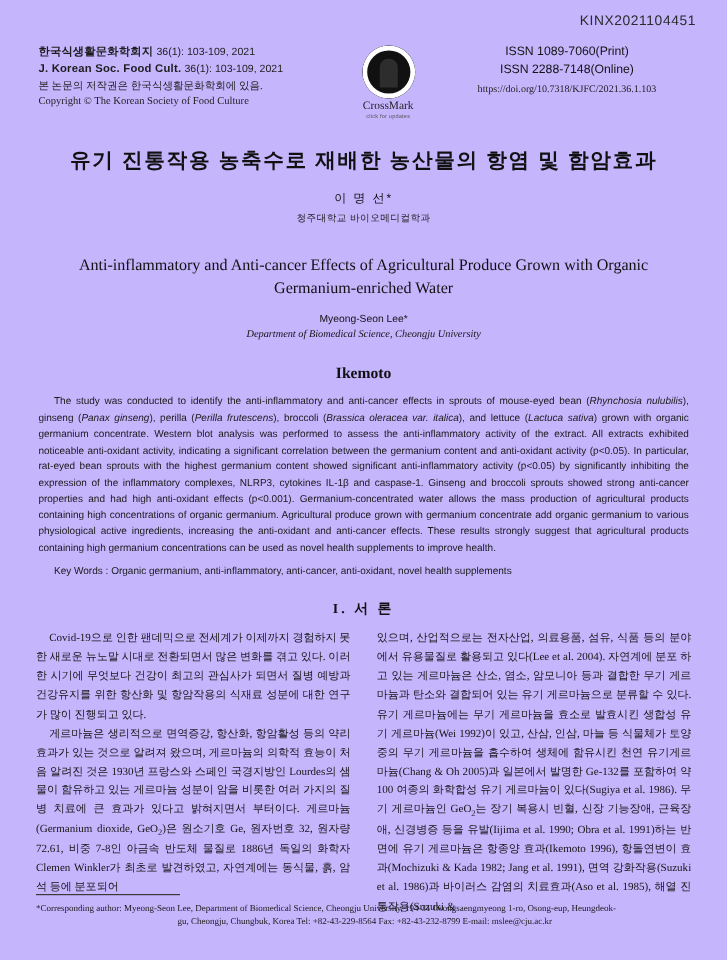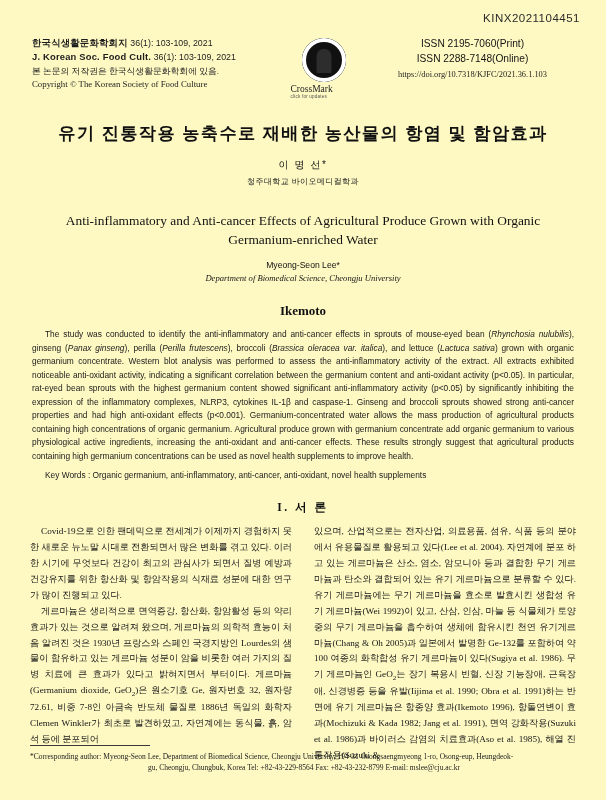--- a/index.html
+++ b/index.html
@@ -14,21 +14,21 @@
     font-family: "Liberation Serif", "DejaVu Serif", serif;
     color: #1b1b1b;
     position: relative;
   }
   .page {
     width: 606px;
     height: 800px;
     box-sizing: border-box;
     padding: 0;
     position: relative;
-    background: #fef9c3;
+    background: #c4b5fd;
   }
 
   
   .kinx-row {
     text-align: right;
     padding: 8px 26px 0 0;
   }
   .kinx {
     font-family: "Liberation Sans", "DejaVu Sans", sans-serif;
     font-size: 11.5px;
@@ -68,21 +68,21 @@
   .mast-left .l3,
   .mast-left .l4 {
     font-family: "Liberation Serif", "DejaVu Serif", serif;
     font-size: 8.8px;
     margin-top: 1px;
     white-space: nowrap;
   }
 
   .mast-mid {
     width: 66px;
-    text-align: left;
+    text-align: center;
     margin-top: 2px;
   }
   .cm-badge {
     width: 44px;
     height: 44px;
     margin: 0 auto;
     border-radius: 50%;
     background: #111111;
     position: relative;
     box-shadow: inset 0 0 0 4px #ffffff, inset 0 0 0 9px #111111;
@@ -287,21 +287,21 @@
       <div class="l4">Copyright © The Korean Society of Food Culture</div>
     </div>
 
     <div class="mast-mid">
       <div class="cm-badge"></div>
       <div class="cm-name">CrossMark</div>
       <div class="cm-sub">click for updates</div>
     </div>
 
     <div class="mast-right">
-      <div class="issn">ISSN 2195-7060(Print)</div>
+      <div class="issn">ISSN 1089-7060(Print)</div>
       <div class="issn">ISSN 2288-7148(Online)</div>
       <div class="doi">https://doi.org/10.7318/KJFC/2021.36.1.103</div>
     </div>
 
   </div>
 
   <div class="title-block">
     <div class="ko-title">유기 진통작용 농축수로 재배한 농산물의 항염 및 함암효과</div>
     <div class="ko-author">이 명 선*</div>
     <div class="ko-affil">청주대학교 바이오메디컬학과</div>

